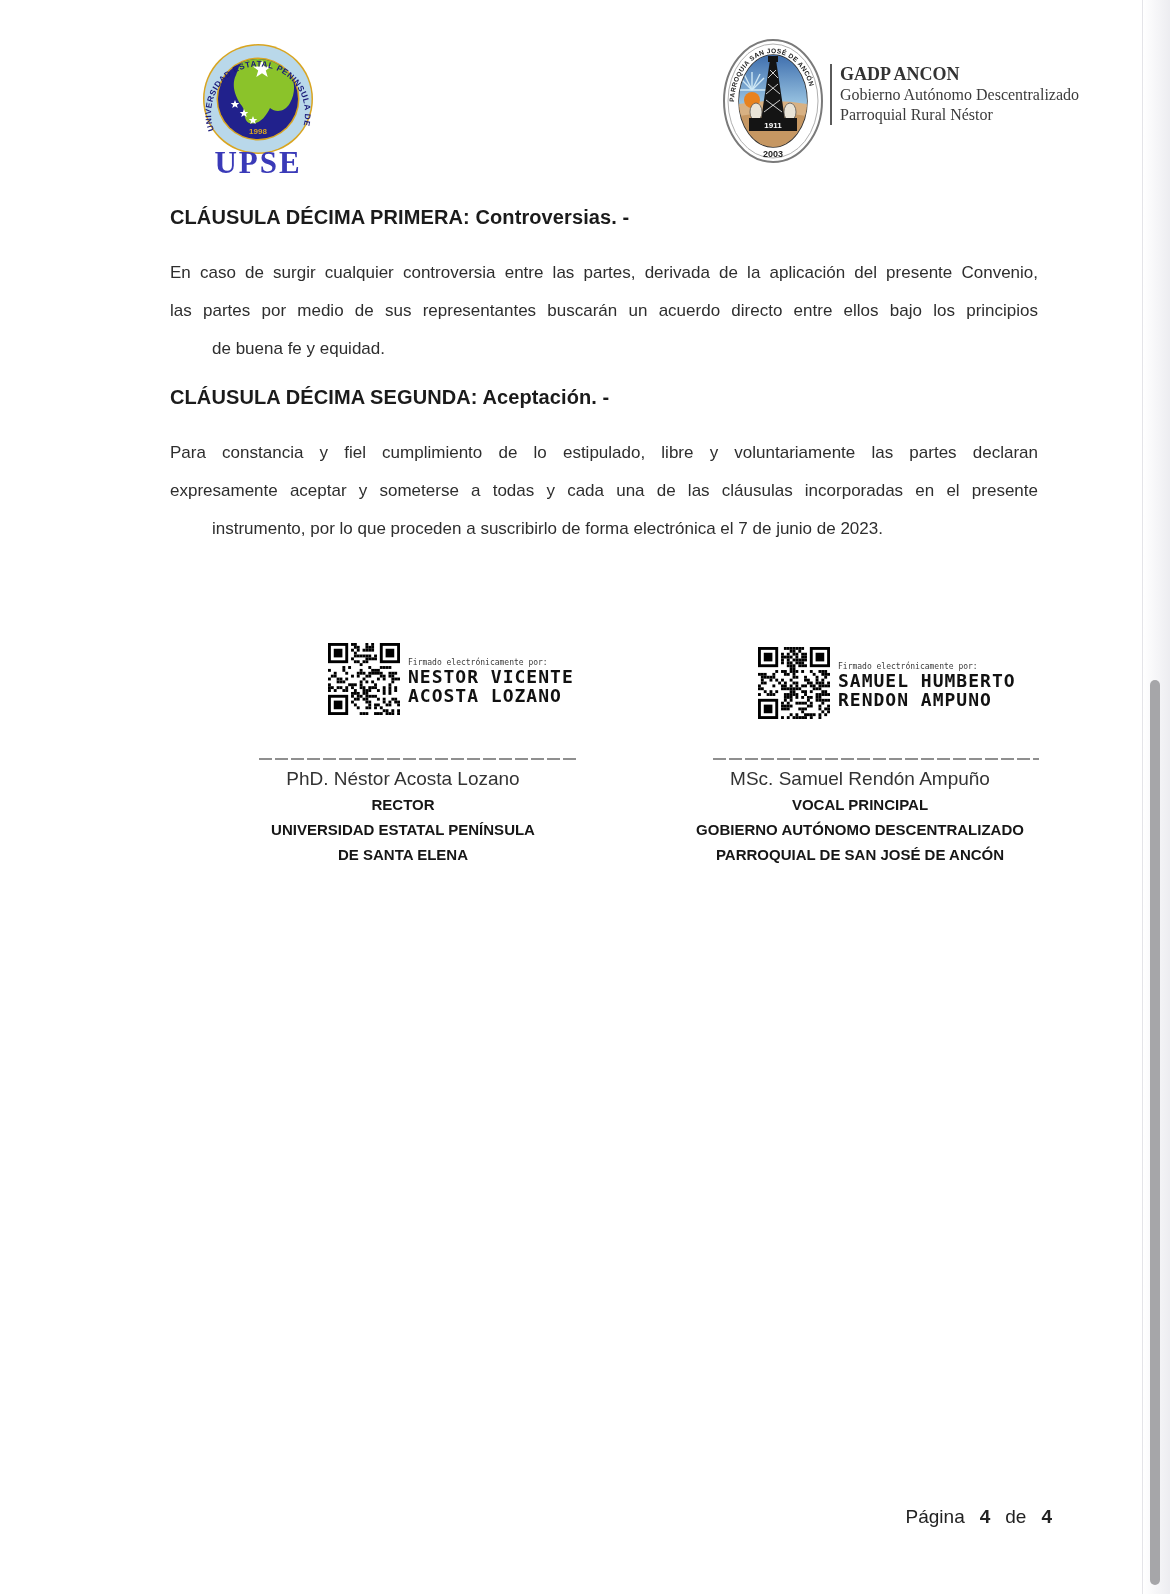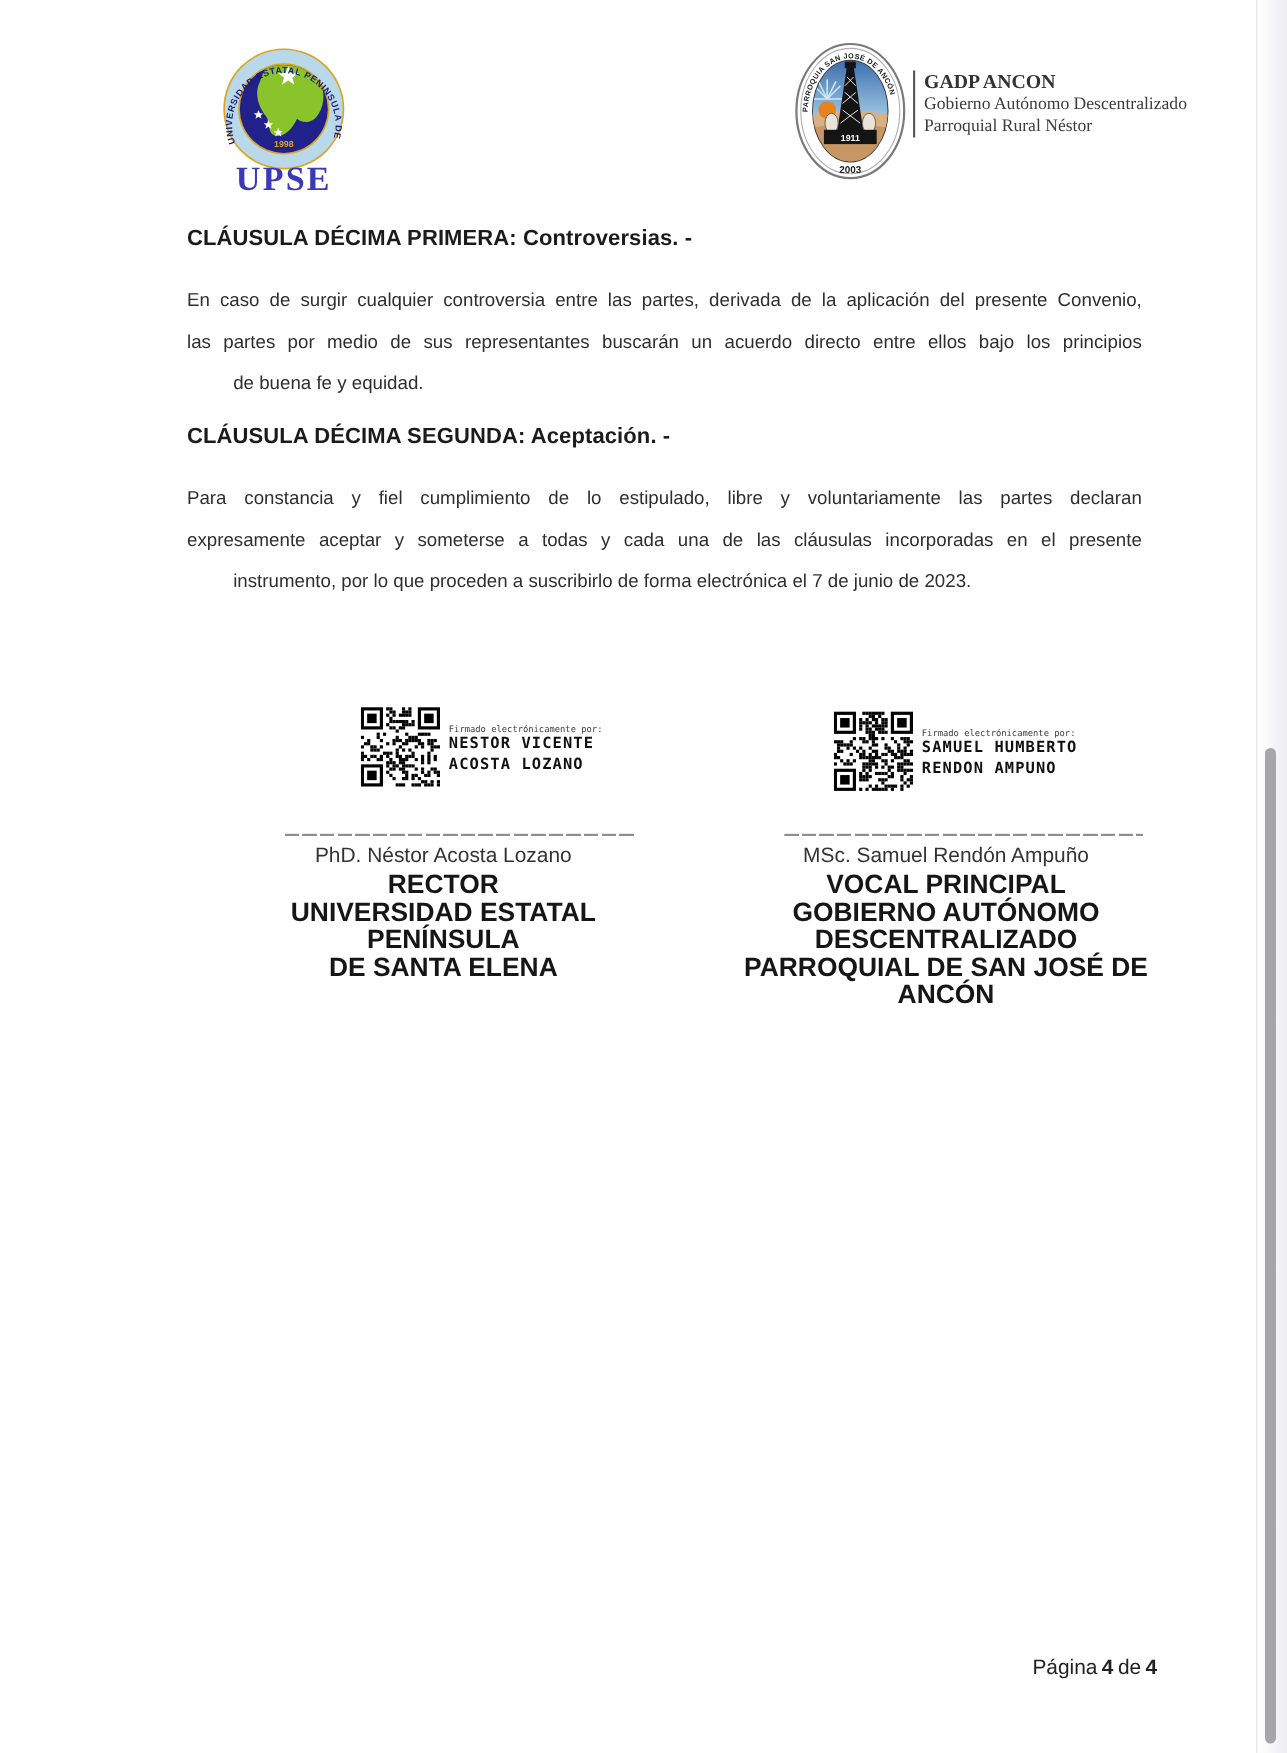--- a/index.html
+++ b/index.html
@@ -16,31 +16,31 @@
   .heading{font-size:20px;font-weight:bold;color:#1b1b1b;letter-spacing:.1px;}
   .para{width:868px;font-size:17px;color:#2e2e2e;}
   .jline{line-height:38px;height:38px;text-align:justify;text-align-last:justify;white-space:normal;}
   .jlast{text-align-last:left;margin-left:42px;}
 
   
   .stamp{display:flex;}
   .stamp svg{width:72px;height:74px;}
   .stamp .cap{margin-left:8px;padding-top:16px;}
   .cap .small{font-family:"DejaVu Sans Mono",monospace;font-size:8px;color:#3a3a3a;white-space:nowrap;}
-  .cap .nm{font-family:"DejaVu Sans Mono",monospace;font-size:14px;font-weight:bold;letter-spacing:1px;
+  .cap .nm{font-family:"DejaVu Sans Mono",monospace;font-size:18px;font-weight:bold;letter-spacing:1px;
            color:#111;line-height:19px;white-space:nowrap;}
 
   
   .sigline{height:2px;background:repeating-linear-gradient(90deg,#8f8f8f 0 13px,rgba(0,0,0,0) 13px 16px);}
   .sigblock{text-align:center;color:#1f1f1f;}
   .sigblock .nm{font-size:19px;line-height:26px;color:#333;}
-  .sigblock .b{font-size:24px;font-weight:bold;line-height:25px;color:#161616;}
+  .sigblock .b{font-size:15px;font-weight:bold;line-height:25px;color:#161616;}
 
   
-  .footer{display:inline-flex;gap:4px;justify-content:flex-end;width:200px;font-size:19px;color:#222;}
+  .footer{display:inline-flex;gap:15px;justify-content:flex-end;width:200px;font-size:19px;color:#222;}
   .footer .bold{font-weight:bold;}
 
   
   .sb-track{background:linear-gradient(to right,#ffffff,#ececf0);border-left:1px solid #e4e4e8;}
   .sb-thumb{background:#a6a6a9;border-radius:6px;}
 
   svg text{font-family:"Liberation Sans",sans-serif;}
   .serifsvg{font-family:"Liberation Serif",serif;}
 </style>
 </head>

